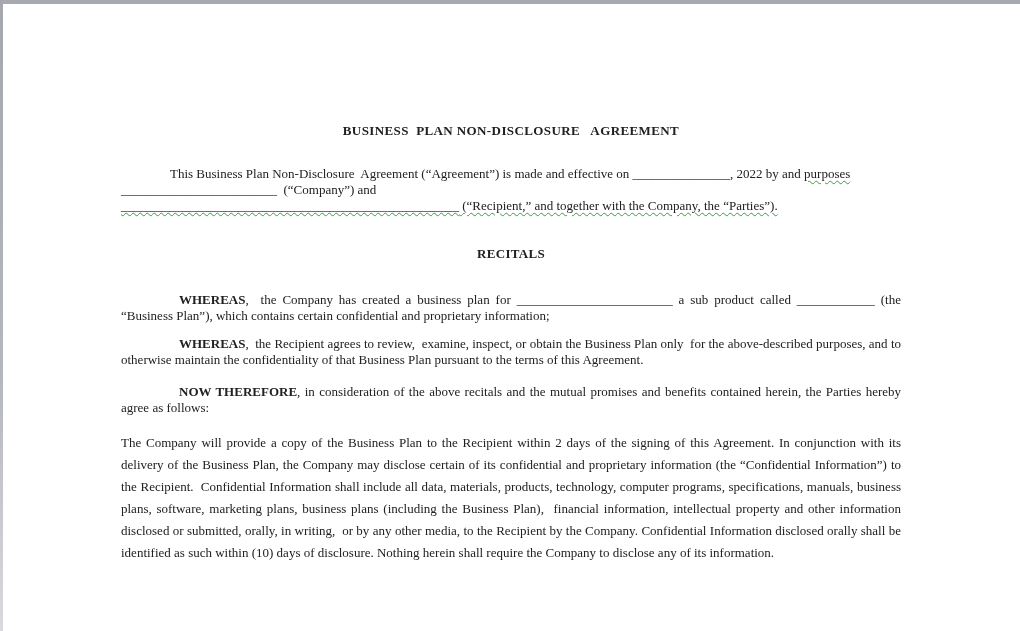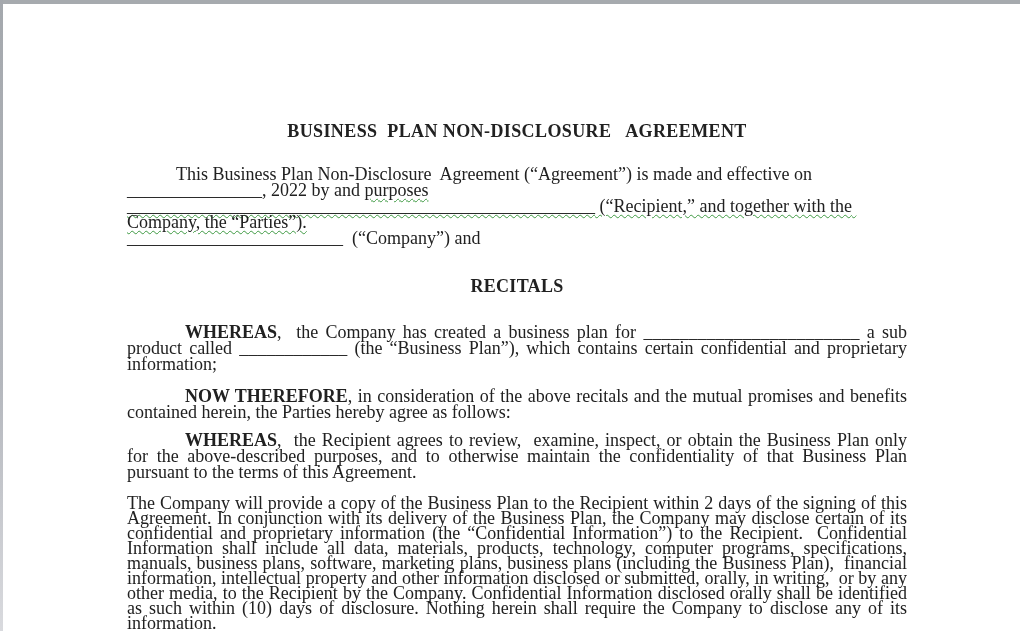--- a/index.html
+++ b/index.html
@@ -13,22 +13,22 @@
   }
   .top-strip {
     position:absolute; top:0; left:0; right:0; height:4px;
     background:#a6aaae;
   }
   .left-strip {
     position:absolute; top:0; left:0; bottom:0; width:3px;
     background:linear-gradient(#a4a8ad 0%, #b4b7bd 60%, #d9dade 100%);
   }
   .doc {
-    position:absolute; left:127px; top:0; width:780px;
-    font-size:18px; line-height:16px;
+    position:absolute; left:121px; top:0; width:780px;
+    font-size:13px; line-height:16px;
   }
   .para { margin:0; white-space:pre-wrap; }
   .justify { text-align:justify; }
   .title {
     margin-top:123px;
     text-align:center;
     font-weight:bold;
     letter-spacing:0.4px;
     white-space:pre-wrap;
   }
@@ -46,21 +46,21 @@
   .w2 { margin-top:14px; }
   .w3 { margin-top:12px; }
   .now-para { margin-top:16px; }
   .sec-heading {
     margin-top:28px;
     padding-left:24px;
     font-weight:bold;
     white-space:pre-wrap;
   }
   .sec-num { display:inline-block; width:31px; }
-  .body-para { margin-top:16px; line-height:15px; }
+  .body-para { margin-top:16px; line-height:22px; }
   .bold { font-weight:bold; }
   .blank { white-space:nowrap; letter-spacing:0; }
   .squiggle {
     text-decoration-line:underline;
     text-decoration-style:wavy;
     text-decoration-color:#3f9a43;
     text-decoration-thickness:1px;
     text-underline-offset:2px;
   }
 </style>
@@ -69,29 +69,29 @@
 
 <div class="top-strip"></div>
 <div class="left-strip"></div>
 
 <div class="doc">
 
   <div class="title">BUSINESS  PLAN NON-DISCLOSURE   AGREEMENT</div>
 
   <div class="intro">
     <div class="intro-line indent-tab1"><span>This Business Plan Non-Disclosure  Agreement (“Agreement”) is made and effective on </span><span class="blank">_______________</span><span>, 2022 by and </span><span class="squiggle">purposes</span></div>
+    <div class="intro-line"><span class="blank">________________________</span><span>  (“Company”) and</span></div>
     <div class="intro-line"><span class="blank squiggle">____________________________________________________</span><span class="squiggle"> (“Recipient,” and together with the Company, the “Parties”).</span></div>
-    <div class="intro-line"><span class="blank">________________________</span><span>  (“Company”) and</span></div>
   </div>
 
   <div class="recitals">RECITALS</div>
 
   <p class="para justify indent-tab2 w1"><span class="bold">WHEREAS</span><span>,  the Company has created a business plan for </span><span class="blank">________________________</span><span> a sub product called </span><span class="blank">____________</span><span> (the “Business Plan”), which contains certain confidential and proprietary information;</span></p>
 
 
+  <p class="para justify indent-tab2 w3"><span class="bold">WHEREAS</span><span>,  the Recipient agrees to review,  examine, inspect, or obtain the Business Plan only  for the above-described purposes, and to otherwise maintain the confidentiality of that Business Plan pursuant to the terms of this Agreement.</span></p>
+
   <p class="para justify indent-tab2 now-para"><span class="bold">NOW THEREFORE</span><span>, in consideration of the above recitals and the mutual promises and benefits contained herein, the Parties hereby agree as follows:</span></p>
-
-  <p class="para justify indent-tab2 w3"><span class="bold">WHEREAS</span><span>,  the Recipient agrees to review,  examine, inspect, or obtain the Business Plan only  for the above-described purposes, and to otherwise maintain the confidentiality of that Business Plan pursuant to the terms of this Agreement.</span></p>
 
 
   <p class="para justify body-para">The Company will provide a copy of the Business Plan to the Recipient within 2 days of the signing of this Agreement. In conjunction with its delivery of the Business Plan, the Company may disclose certain of its confidential and proprietary information (the “Confidential Information”) to the Recipient.  Confidential Information shall include all data, materials, products, technology, computer programs, specifications, manuals, business plans, software, marketing plans, business plans (including the Business Plan),  financial information, intellectual property and other information disclosed or submitted, orally, in writing,  or by any other media, to the Recipient by the Company. Confidential Information disclosed orally shall be identified as such within (10) days of disclosure. Nothing herein shall require the Company to disclose any of its information.</p>
 
 </div>
 
 </body></html>

